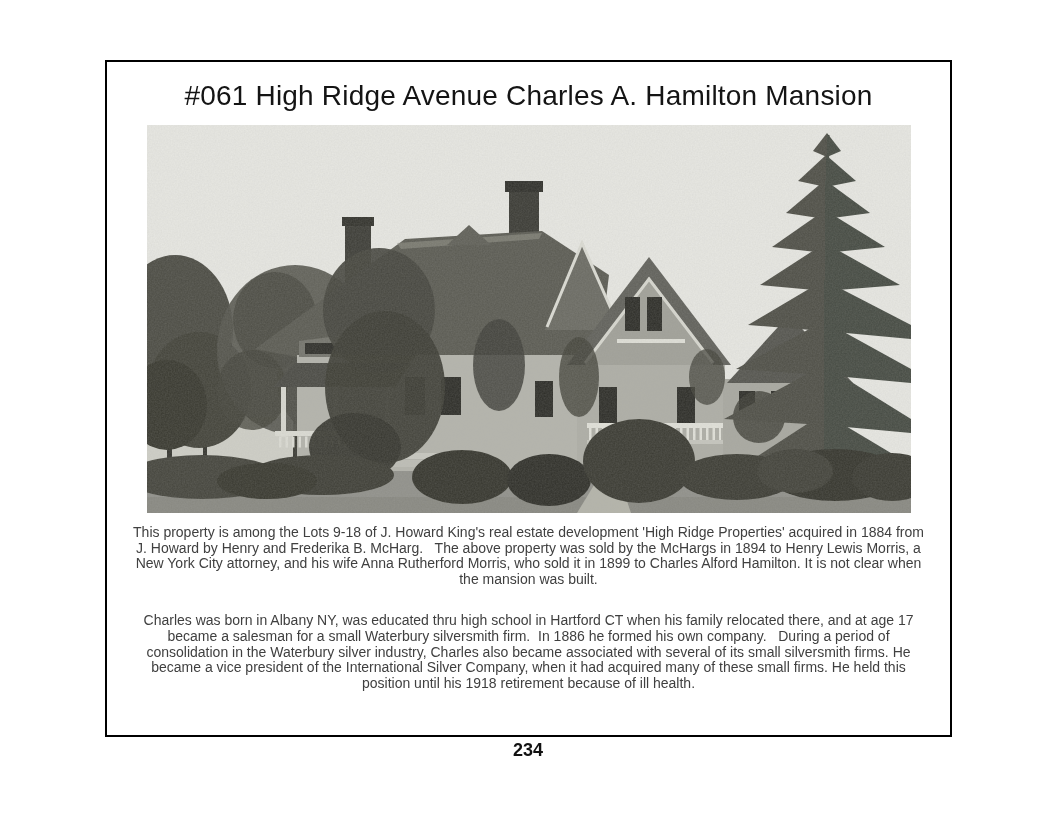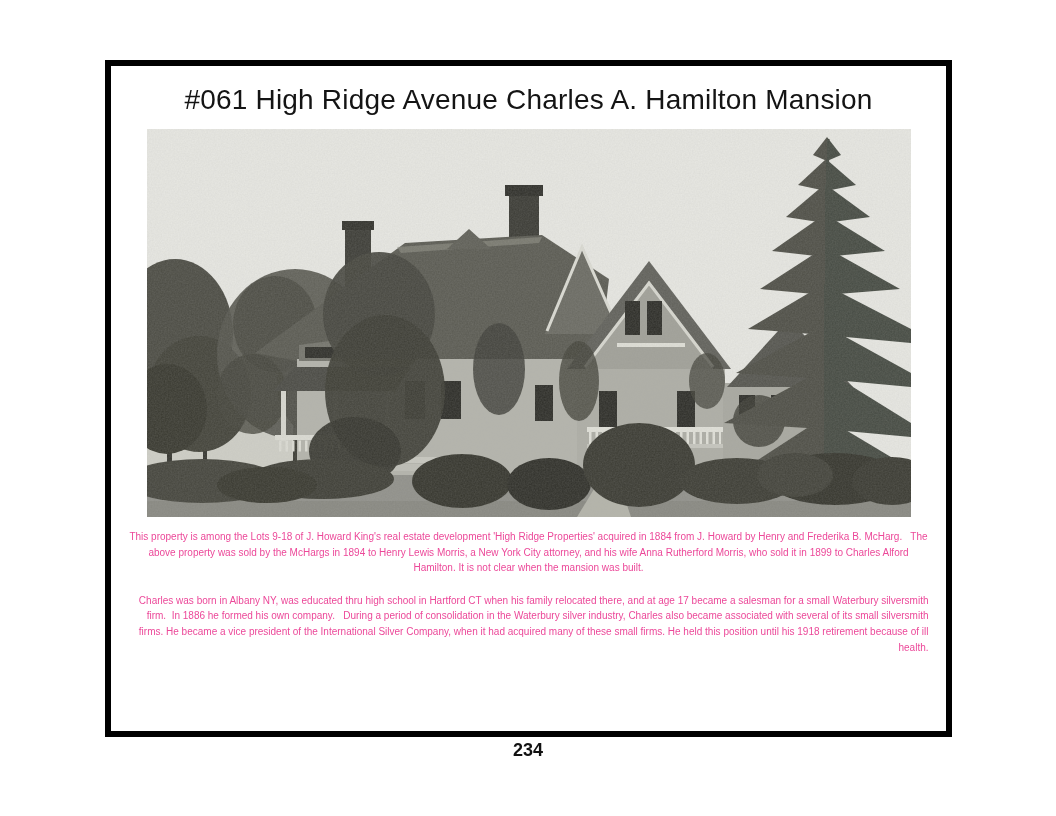--- a/index.html
+++ b/index.html
@@ -9,21 +9,21 @@
     font-family: "Liberation Sans", sans-serif;
     position: relative;
     overflow: hidden;
     color: #111;
   }
   .frame {
     position: absolute;
     left: 105px; top: 60px;
     width: 847px; height: 677px;
     box-sizing: border-box;
-    border: 6px solid #000000;
+    border: 2px solid #000000;
     background: #fff;
   }
   .title {
     margin: 19px 12px 0;
     text-align: center;
     font-size: 28px;
     line-height: 30px;
     font-weight: normal;
     letter-spacing: 0.2px;
     color: #141414;
@@ -31,26 +31,26 @@
   .photo-wrap {
     width: 764px; height: 388px;
     margin: 14px auto 0;
     overflow: hidden;
     background: #e8e8e3;
   }
   .para {
     width: 800px;
     margin: 12px auto 0;
     text-align: center;
-    font-size: 10px;
+    font-size: 14px;
     line-height: 15.6px;
-    color: #ec4899;
+    color: #404040;
     white-space: pre-wrap;
   }
-  .para.second { margin-top: 17px; text-align: right; }
+  .para.second { margin-top: 26px; }
   .page-number {
     position: absolute;
     left: 0; top: 740px;
     width: 100%;
     text-align: center;
     font-size: 18px;
     font-weight: bold;
     color: #111;
   }
 </style>

